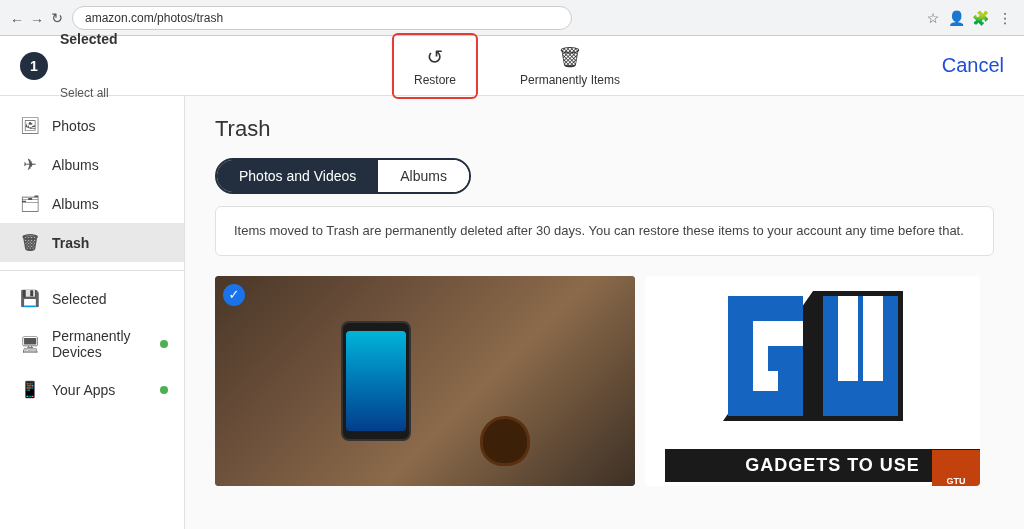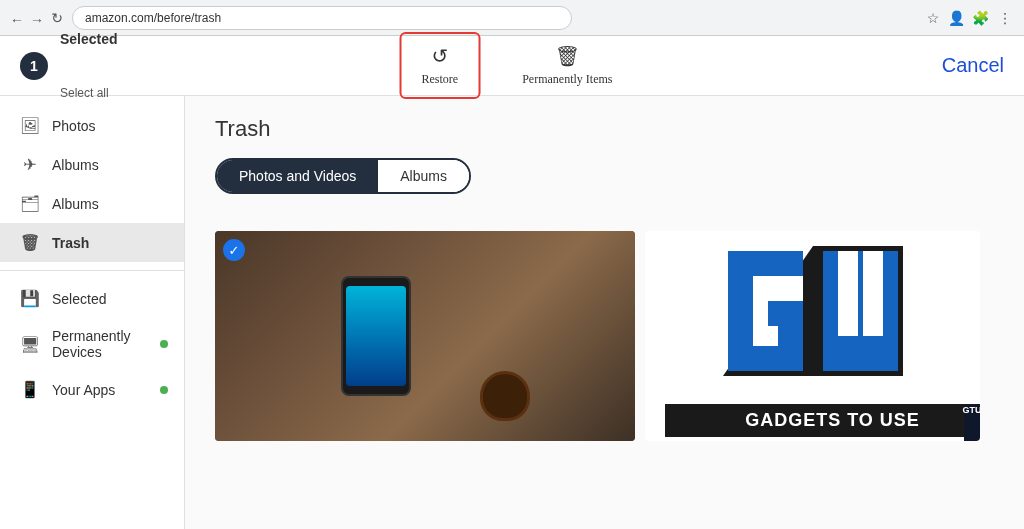--- a/index.html
+++ b/index.html
@@ -56,21 +56,21 @@
     .selected-text { display: flex; flex-direction: column; }
     .selected-label { font-size: 14px; font-weight: 600; color: #333; }
     .select-all { font-size: 12px; color: #555; cursor: pointer; margin-top: 39px; }
 
     .action-buttons { display: flex; align-items: center; gap: 30px; position: absolute; left: 50%; transform: translateX(-50%); }
     .action-btn {
       display: flex; flex-direction: column; align-items: center; gap: 4px;
       cursor: pointer; border: none; background: none; padding: 6px 12px;
     }
     .action-btn .icon { font-size: 20px; color: #333; }
-    .action-btn .label { font-size: 12px; color: #333; font-family: Liberation Serif, serif; }
+    .action-btn .label { font-size: 12px; color: #333; }
     .restore-wrapper {
       border: 2.5px solid #e53935;
       border-radius: 6px;
       padding: 4px 8px;
     }
 
     .cancel-btn {
       position: absolute; right: 20px;
       background: none; border: none; font-size: 20px; color: #1d4ed8; cursor: pointer; font-weight: 500;
     }
@@ -99,21 +99,21 @@
       background: #e8e8e8;
       font-weight: 600;
     }
     .sidebar-item .s-icon { font-size: 16px; color: #555; width: 20px; text-align: center; }
     .sidebar-divider { height: 1px; background: #e0e0e0; margin: 8px 0; }
     .dot-indicator { width: 8px; height: 8px; border-radius: 50%; background: #4caf50; position: absolute; right: 16px; }
 
     
     .content { flex: 1; background: #fafafa; overflow-y: auto; padding: 20px 30px; }
     .page-title { font-size: 22px; font-weight: 400; color: #333; margin-bottom: 16px; }
-    .tab-bar { display: flex; gap: 0; margin-bottom: 37px; border-radius: 25px; overflow: hidden; width: fit-content; border: 2px solid #232f3e; }
+    .tab-bar { display: flex; gap: 0; margin-bottom: 12px; border-radius: 25px; overflow: hidden; width: fit-content; border: 2px solid #232f3e; }
     .tab-btn {
       padding: 8px 22px; font-size: 14px; border: none; cursor: pointer; font-weight: 500;
     }
     .tab-btn.active { background: #232f3e; color: white; }
     .tab-btn.inactive { background: white; color: #333; }
 
     .info-box {
       background: white;
       border: 1px solid #e0e0e0;
       border-radius: 6px;
@@ -209,21 +209,21 @@
 </head>
 <body>
 
 <div class="browser-chrome">
   <div class="browser-controls">
     <button class="browser-btn">←</button>
     <button class="browser-btn">→</button>
     <button class="browser-btn">↻</button>
   </div>
   <div class="address-bar">
-    <span>amazon.com/before/trash</span>
+    <span>amazon.com/photos/trash</span>
   </div>
   <div class="browser-right">
     <span class="browser-icon">☆</span>
     <span class="browser-icon">👤</span>
     <span class="browser-icon">🧩</span>
     <span class="browser-icon">⋮</span>
   </div>
 </div>
 
 <div class="action-bar">
@@ -288,20 +288,21 @@
   </div>
 
   <div class="content">
     <h1 class="page-title">Trash</h1>
 
     <div class="tab-bar">
       <button class="tab-btn active">Photos and Videos</button>
       <button class="tab-btn inactive">Albums</button>
     </div>
 
+    <div class="info-box">Items moved to Trash are permanently deleted after 30 days. You can restore these items to your account any time before that.</div>
 
     <div class="photo-grid">
 
       <div class="photo-item selected">
         <div class="check-circle">✓</div>
         <div class="photo-thumb">
           <div class="photo-placeholder-1">
 
             <div class="phone-sim">
               <div class="phone-screen"></div>
@@ -332,20 +333,20 @@
                 <rect x="5" y="5" width="25" height="120" fill="#1565c0"></rect>
                 <rect x="5" y="5" width="75" height="25" fill="#1565c0"></rect>
                 <rect x="5" y="100" width="75" height="25" fill="#1565c0"></rect>
                 <rect x="55" y="55" width="25" height="50" fill="#1565c0"></rect>
               </svg>
             </div>
           </div>
           <div class="gtu-text" style="position:relative;background:#1a1a1a;color:white;width:100%;padding:6px 0;font-family:Arial Black,sans-serif;font-size:18px;font-weight:900;text-align:center;letter-spacing:1px;">GADGETS TO USE</div>
         </div>
 
-        <div class="watermark" style="position:absolute;bottom:0;right:0;width:16px;height:36px;background:#0f172a;display:flex;align-items:flex-start;justify-content:center;">
+        <div class="watermark" style="position:absolute;bottom:0;right:0;width:48px;height:36px;background:#c2410c;display:flex;align-items:flex-end;justify-content:center;">
           <span style="color:white;font-size:9px;font-weight:bold;">GTU</span>
         </div>
       </div>
 
     </div>
   </div>
 </div>
 
 </body></html>

